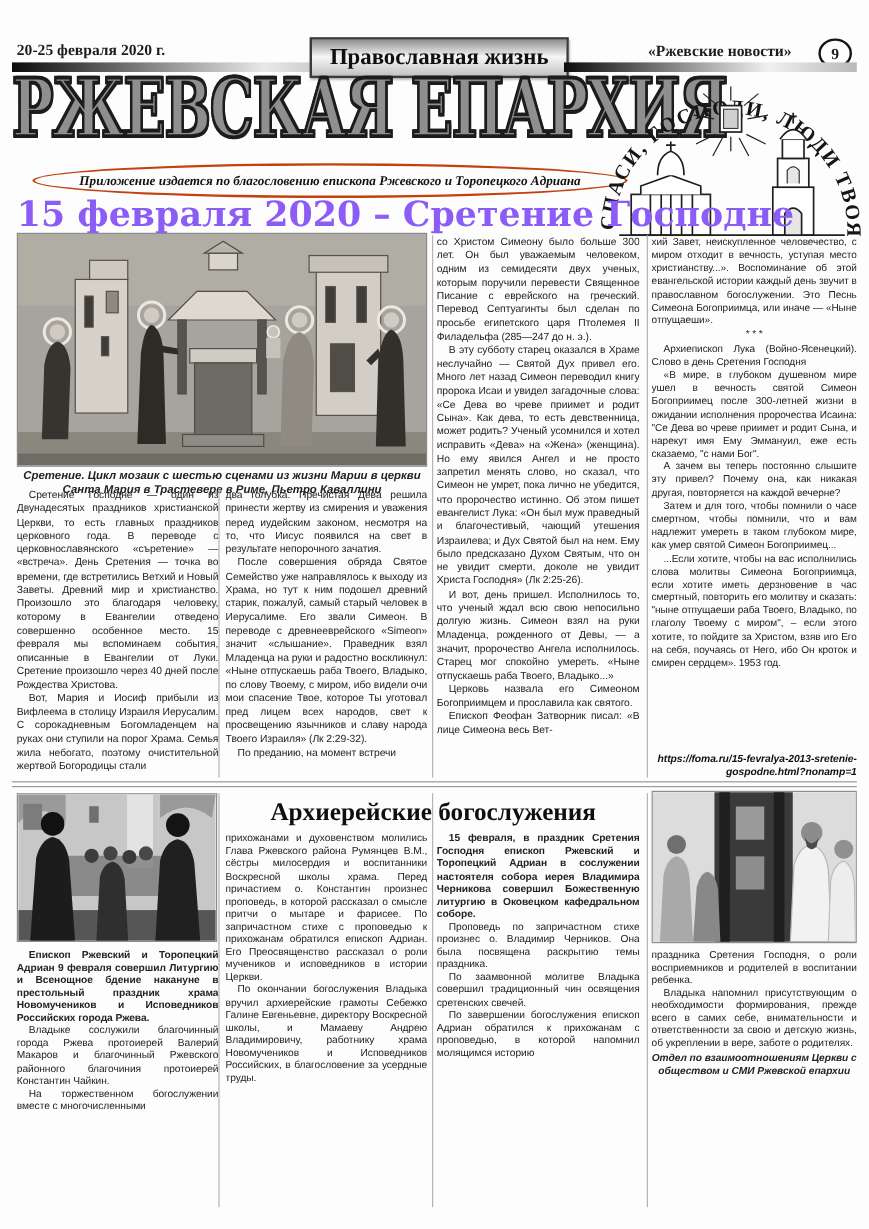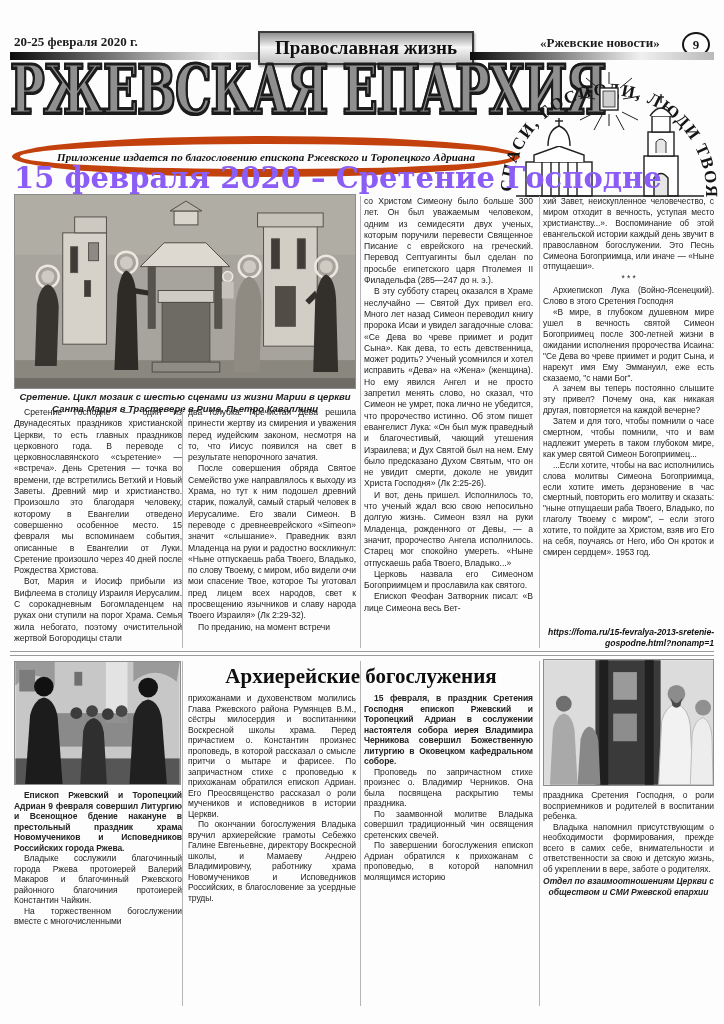--- a/index.html
+++ b/index.html
@@ -26,21 +26,21 @@
   }
   
   .mast{
     left:10px;top:60px;width:500px;height:74px;text-align:center;white-space:nowrap;
     font-family:"DejaVu Serif",serif;font-weight:bold;font-size:46px;letter-spacing:-1px;
     color:#8f8f8f;-webkit-text-stroke:2px #1c1c1c;
     text-shadow:1px 1px 0 #1c1c1c,-1px -1px 0 #1c1c1c,1px -1px 0 #1c1c1c,-1px 1px 0 #1c1c1c;
     transform:scale(1.0,1.45);transform-origin:center 30px;line-height:60px;
   }
   .oval{
-    left:12px;top:136px;width:492px;height:25px;border:8px solid #c2410c;border-radius:50%;
+    left:27px;top:136px;width:492px;height:25px;border:2px solid #c2410c;border-radius:50%;
     display:flex;align-items:center;justify-content:center;
     font:bold italic 11px "Liberation Serif",serif;font-style:italic;color:#111;
   }
   .emblem{left:498px;top:58px;width:222px;height:146px;}
   
   .h1{
     left:14px;top:160px;width:506px;font:bold 29px/36px "DejaVu Serif",serif;
     letter-spacing:0px;color:#8b5cf6;white-space:nowrap;
   }
   .mosaic{left:14px;top:194px;width:342px;height:195px;border:1px solid #8c8c8c;box-sizing:border-box;}
@@ -220,21 +220,21 @@
 <div class="abs col a1c a1c3">
   <p class="cont">со Христом Симеону было больше 300 лет. Он был уважаемым человеком, одним из семидесяти двух ученых, которым поручили перевести Священное Писание с еврейского на греческий. Перевод Септуагинты был сделан по просьбе египетского царя Птолемея II Филадельфа (285—247 до н. э.).</p>
   <p>В эту субботу старец оказался в Храме неслучайно — Святой Дух привел его. Много лет назад Симеон переводил книгу пророка Исаи и увидел загадочные слова: «Се Дева во чреве приимет и родит Сына». Как дева, то есть девственница, может родить? Ученый усомнился и хотел исправить «Дева» на «Жена» (женщина). Но ему явился Ангел и не просто запретил менять слово, но сказал, что Симеон не умрет, пока лично не убедится, что пророчество истинно. Об этом пишет евангелист Лука: «Он был муж праведный и благочестивый, чающий утешения Израилева; и Дух Святой был на нем. Ему было предсказано Духом Святым, что он не увидит смерти, доколе не увидит Христа Господня» (Лк 2:25-26).</p>
   <p>И вот, день пришел. Исполнилось то, что ученый ждал всю свою непосильно долгую жизнь. Симеон взял на руки Младенца, рожденного от Девы, — а значит, пророчество Ангела исполнилось. Старец мог спокойно умереть. «Ныне отпускаешь раба Твоего, Владыко...»</p>
   <p>Церковь назвала его Симеоном Богоприимцем и прославила как святого.</p>
   <p>Епископ Феофан Затворник писал: «В лице Симеона весь Вет-</p>
 </div>
 <div class="abs col a1c a1c4">
   <p class="cont">хий Завет, неискупленное человечество, с миром отходит в вечность, уступая место христианству...». Воспоминание об этой евангельской истории каждый день звучит в православном богослужении. Это Песнь Симеона Богоприимца, или иначе — «Ныне отпущаеши».</p>
   <div class="stars">* * *</div>
-  <p>Архиепископ Лука (Войно-Ясенецкий). Слово в этого Сретения Господня</p>
+  <p>Архиепископ Лука (Войно-Ясенецкий). Слово в день Сретения Господня</p>
   <p>«В мире, в глубоком душевном мире ушел в вечность святой Симеон Богоприимец после 300-летней жизни в ожидании исполнения пророчества Исаина: "Се Дева во чреве приимет и родит Сына, и нарекут имя Ему Эммануил, еже есть сказаемо, "с нами Бог".</p>
   <p>А зачем вы теперь постоянно слышите эту привел? Почему она, как никакая другая, повторяется на каждой вечерне?</p>
   <p>Затем и для того, чтобы помнили о часе смертном, чтобы помнили, что и вам надлежит умереть в таком глубоком мире, как умер святой Симеон Богоприимец...</p>
   <p>...Если хотите, чтобы на вас исполнились слова молитвы Симеона Богоприимца, если хотите иметь дерзновение в час смертный, повторить его молитву и сказать: "ныне отпущаеши раба Твоего, Владыко, по глаголу Твоему с миром", – если этого хотите, то пойдите за Христом, взяв иго Его на себя, поучаясь от Него, ибо Он кроток и смирен сердцем». 1953 год.</p>
   <div class="linkline">https://foma.ru/15-fevralya-2013-sretenie-gospodne.html?nonamp=1</div>
 </div>
 
 <div class="abs vr vr1"></div>
 <div class="abs vr vr2"></div>
 <div class="abs vr vr3"></div>

